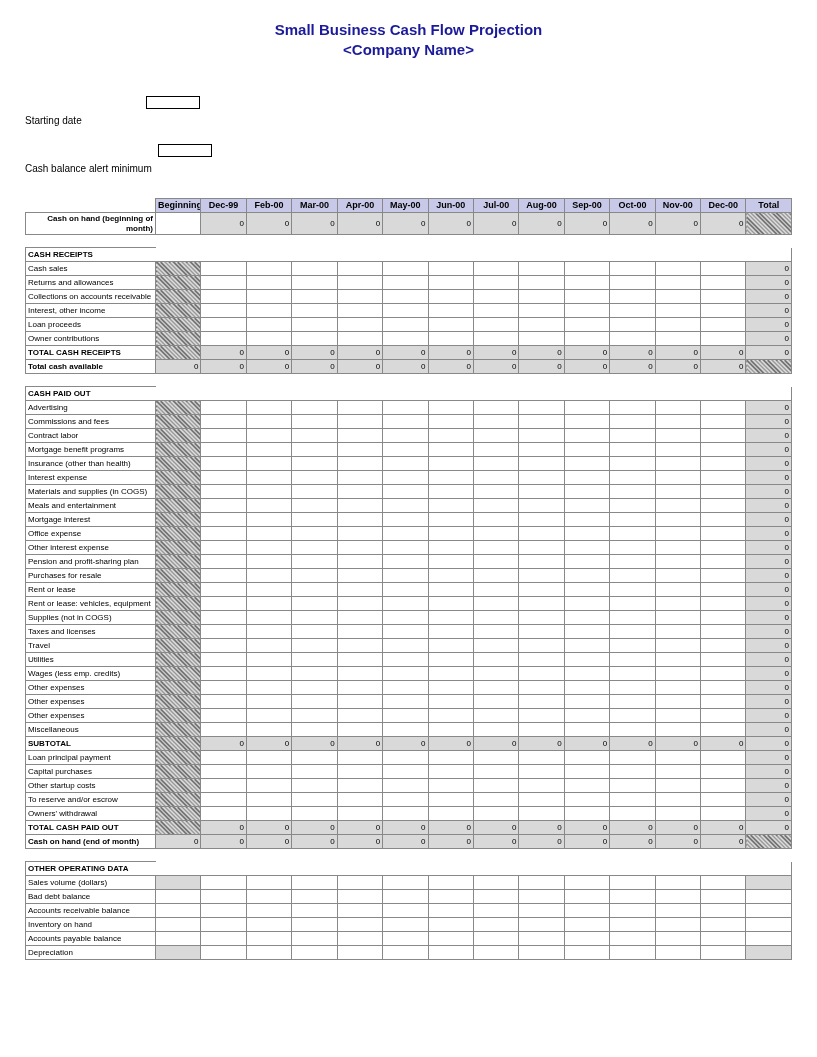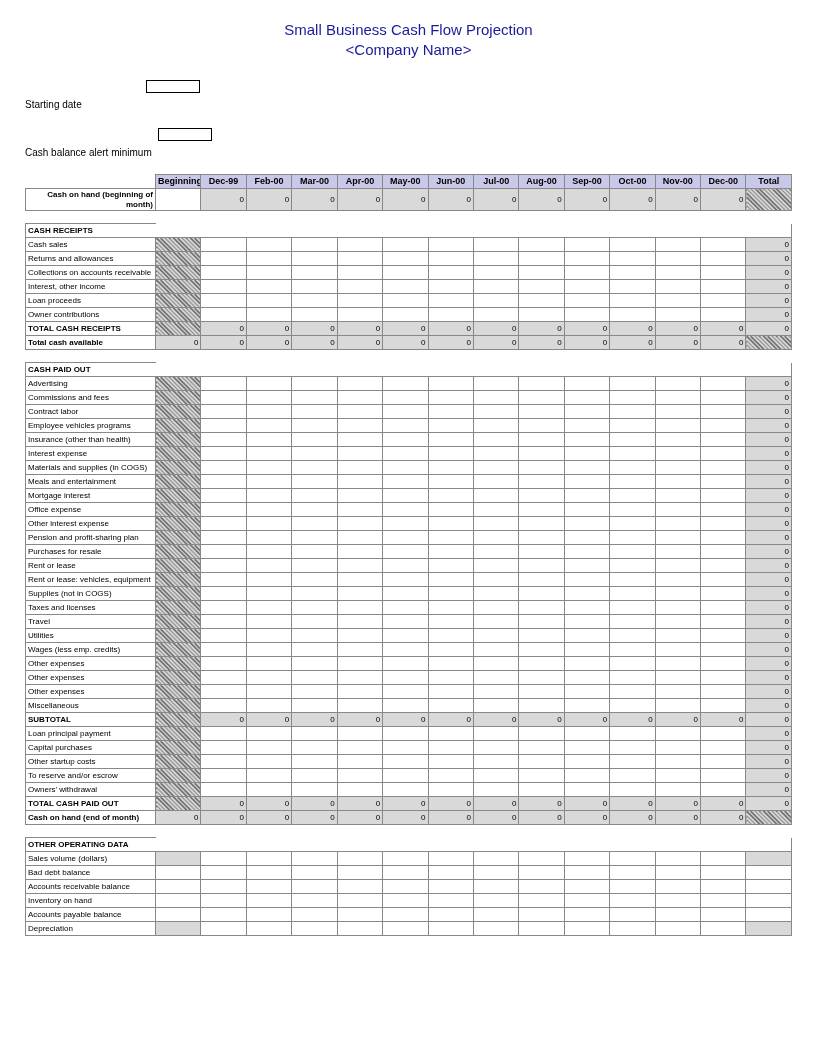--- a/index.html
+++ b/index.html
@@ -7,23 +7,23 @@
     font-family: Arial, sans-serif;
     font-size: 9px;
     margin: 0;
     padding: 20px 25px;
     background: #fff;
     color: #000;
   }
   .title-block {
     text-align: center;
     color: #1a1a9a;
-    font-weight: normal;
+    font-weight: bold;
     font-size: 15px;
-    margin-bottom: 4px;
+    margin-bottom: 20px;
     line-height: 1.3;
   }
   .meta-row {
     display: flex;
     align-items: center;
     gap: 6px;
     font-size: 10px;
     margin-bottom: 1px;
   }
   .meta-row .box {
@@ -31,21 +31,21 @@
     height: 13px;
     border: 1px solid #000;
     background: #fff;
     display: inline-block;
   }
   .meta-label { white-space: nowrap; margin-top: 36px; }
   table.grid {
     border-collapse: collapse;
     width: 100%;
     table-layout: fixed;
-    margin-top: 16px;
+    margin-top: 24px;
   }
   table.grid th, table.grid td {
     border: 1px solid #888;
     padding: 0 2px;
     height: 13px;
     line-height: 13px;
     font-size: 8px;
     overflow: hidden;
     white-space: nowrap;
     vertical-align: middle;
@@ -320,21 +320,21 @@
         <td class="num"></td>
         <td class="num"></td>
         <td class="num"></td>
         <td class="num"></td>
         <td class="num"></td>
         <td class="num"></td>
         <td class="num"></td>
         <td class="num shade">0</td>
       </tr>
       <tr>
-        <td class="label-col">Employee vehicles programs</td>
+        <td class="label-col">Mortgage benefit programs</td>
         <td class="num hatch"></td>
         <td class="num"></td>
         <td class="num"></td>
         <td class="num"></td>
         <td class="num"></td>
         <td class="num"></td>
         <td class="num"></td>
         <td class="num"></td>
         <td class="num"></td>
         <td class="num"></td>

